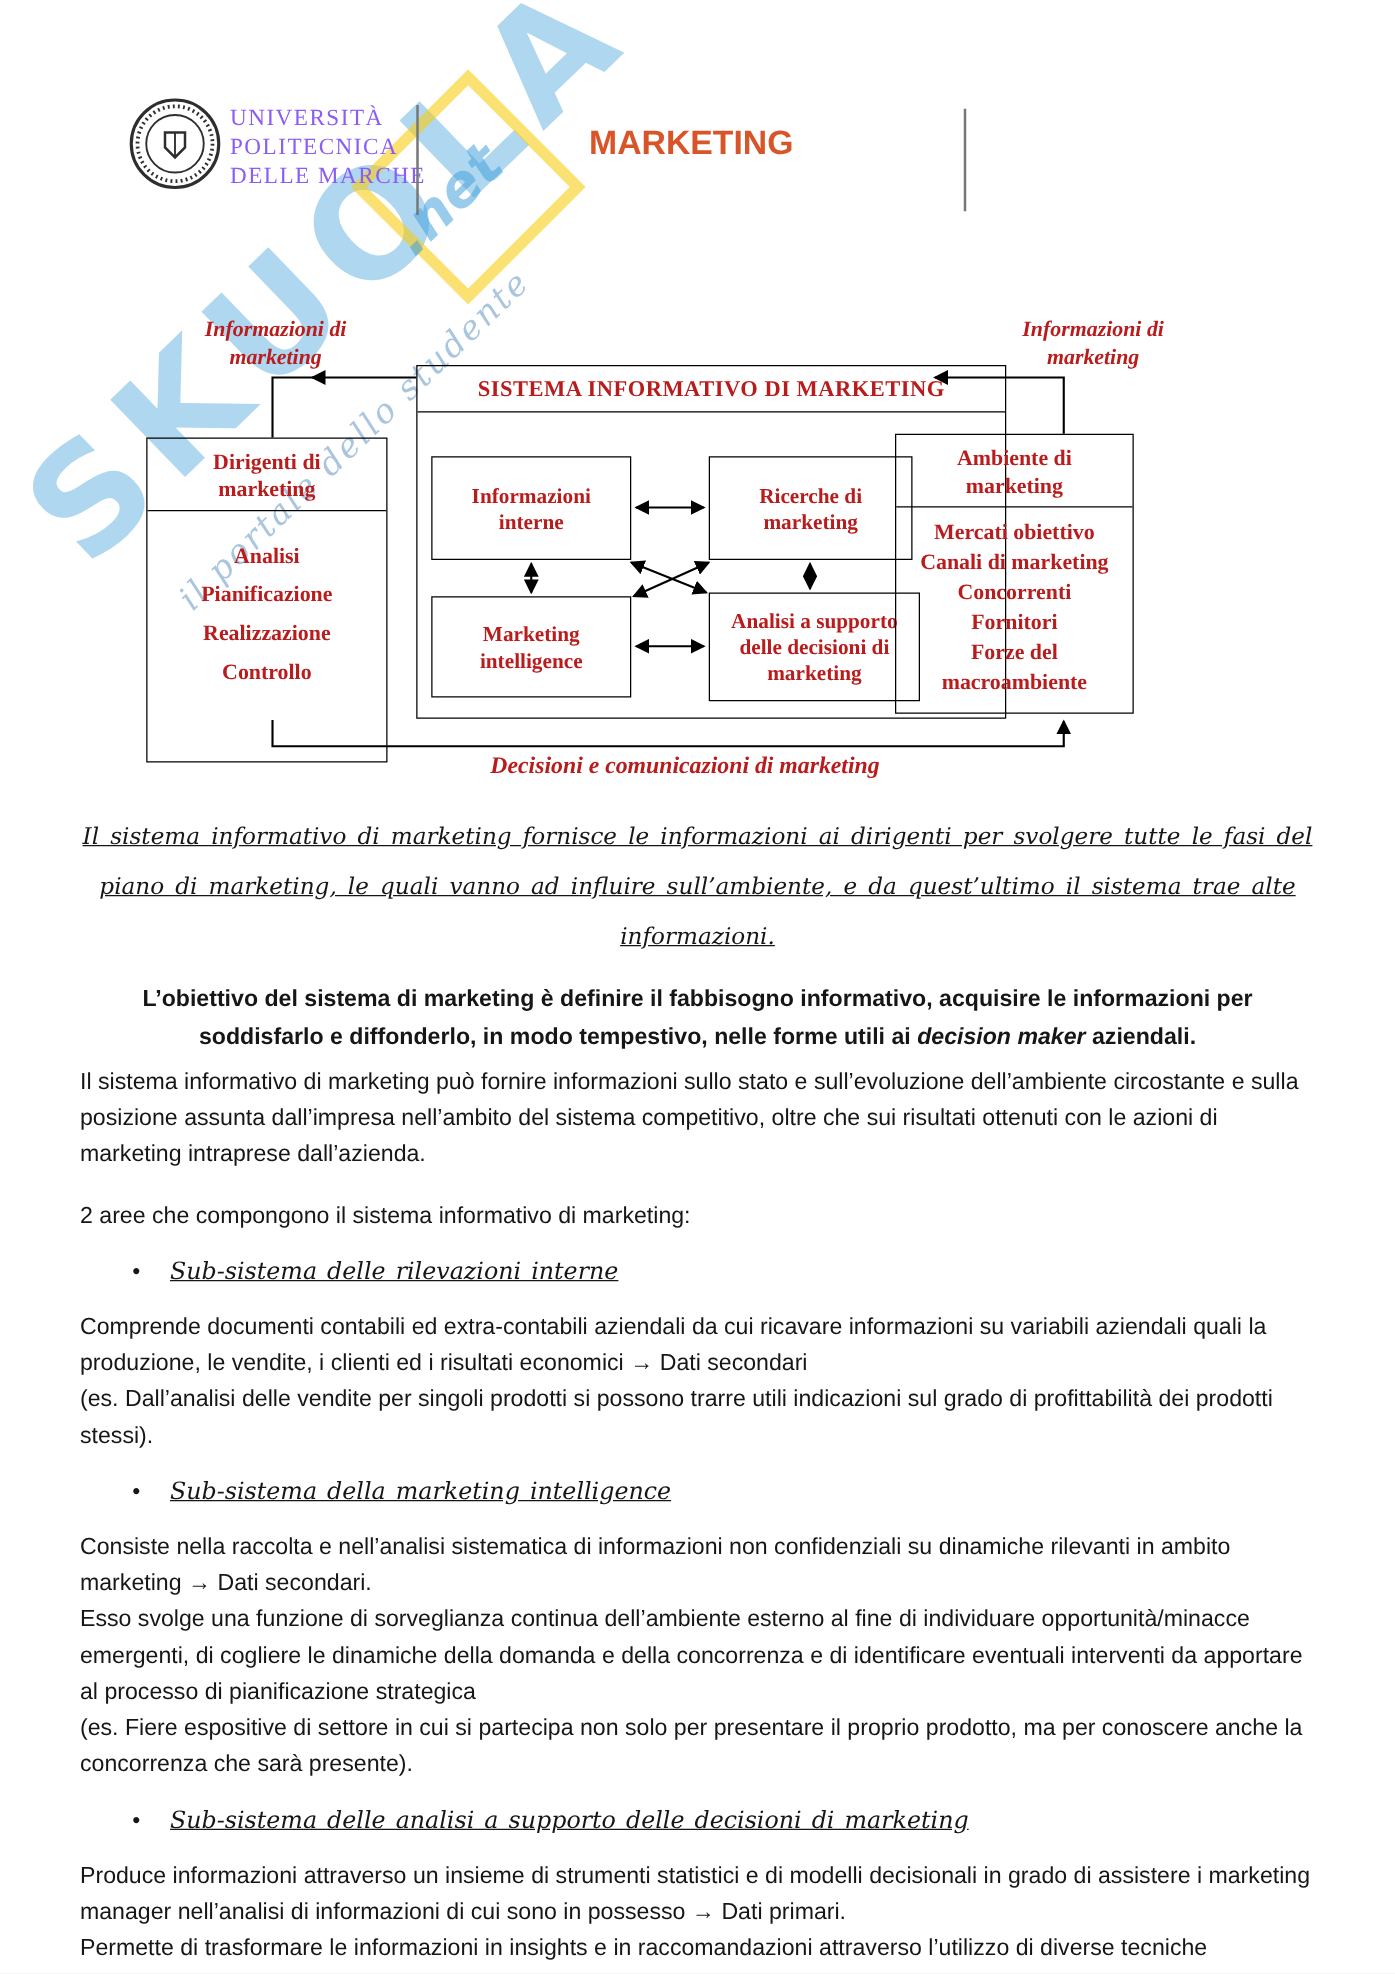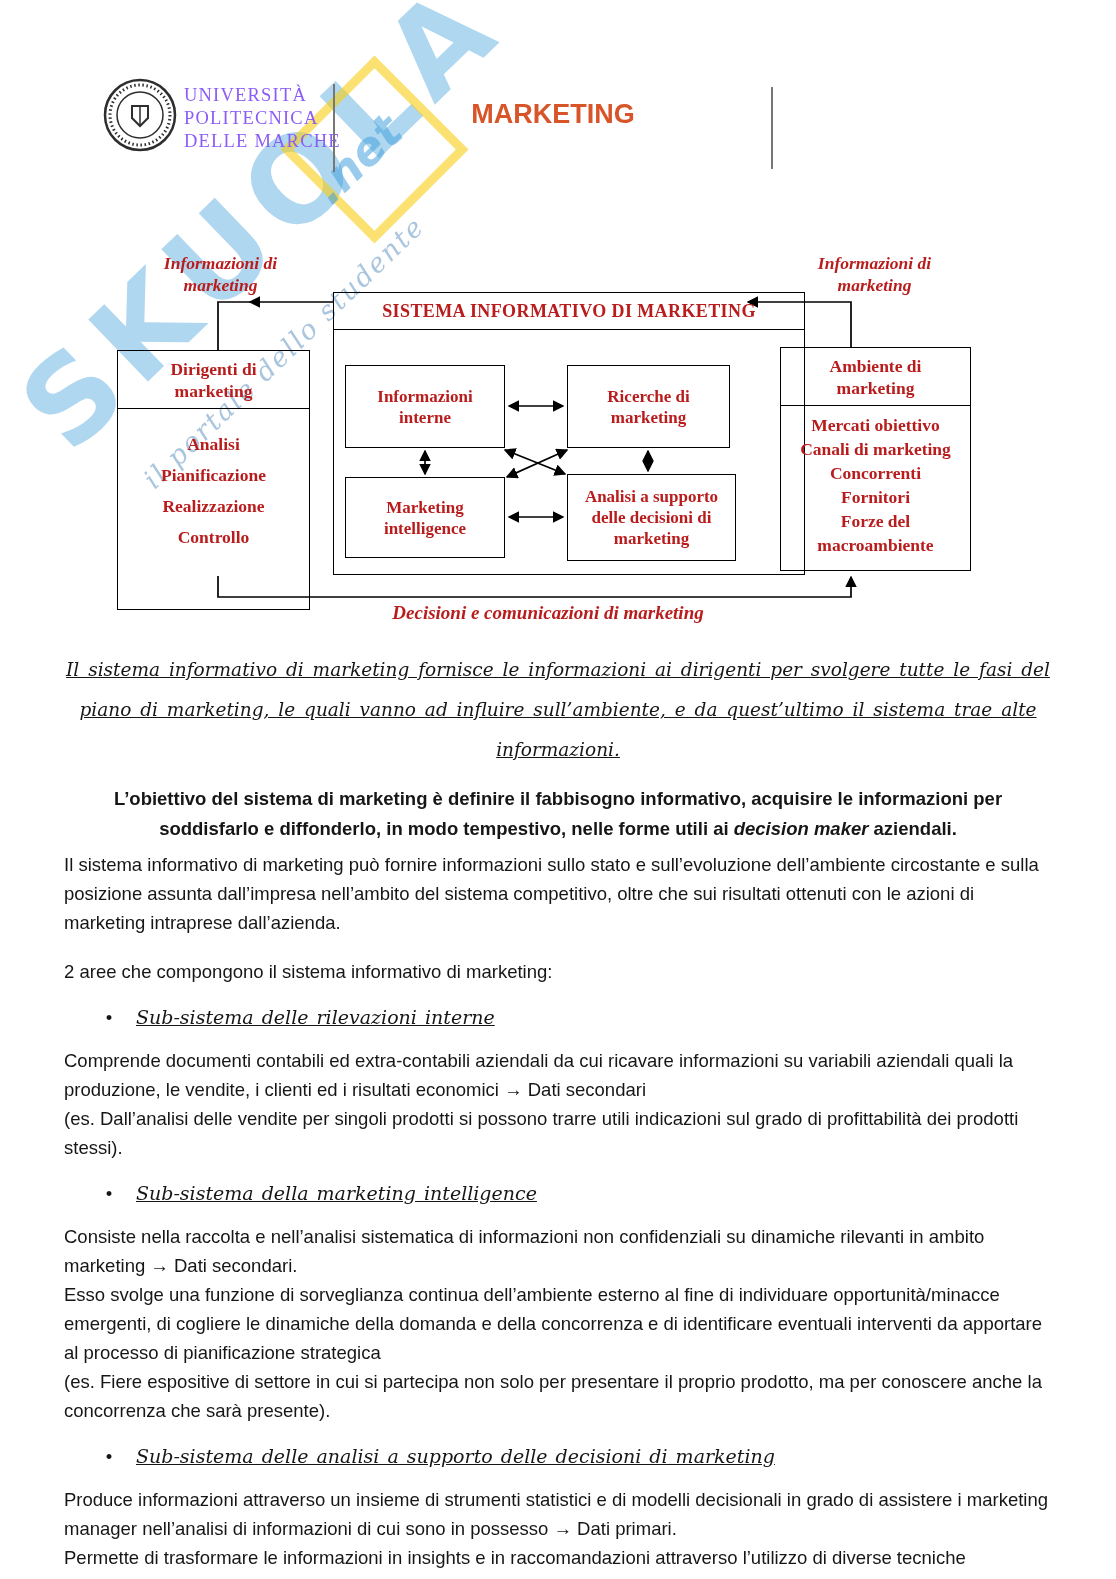--- a/index.html
+++ b/index.html
@@ -44,21 +44,21 @@
   .dg-inner{position:absolute;border:1.6px solid #000;box-sizing:border-box;display:flex;
             align-items:center;justify-content:center;text-align:center;font-weight:bold;
             font-size:17px;line-height:21px;white-space:pre-line;}
   .dg-i1{left:345px;top:115px;width:160px;height:83px;}
   .dg-i2{left:567px;top:115px;width:163px;height:83px;}
   .dg-i3{left:345px;top:227px;width:160px;height:81px;}
   .dg-i4{left:567px;top:224px;width:169px;height:87px;}
   .dg-side{position:absolute;border:1.6px solid #000;box-sizing:border-box;text-align:center;
            font-weight:bold;font-size:17.5px;}
   .dg-left{left:117px;top:100px;width:193px;height:260px;}
-  .dg-right{left:780px;top:97px;width:191px;height:224px;}
+  .dg-right{left:716px;top:97px;width:191px;height:224px;}
   .dg-side-title{padding:7px 0 6px;border-bottom:1.6px solid #000;line-height:22px;white-space:pre-line;}
   .dg-body-left{white-space:pre-line;line-height:31px;padding-top:20px;}
   .dg-body-right{white-space:pre-line;line-height:24px;padding-top:7px;}
   .dg-bottom{position:absolute;left:308px;top:352px;width:480px;text-align:center;
              font-weight:bold;font-style:italic;font-size:19px;}
 
   
   .content{position:absolute;left:0;top:648px;width:1116px;z-index:1;padding:0 64px;box-sizing:border-box;}
   .content p{margin:0;}
   .intro{font-family:"DejaVu Serif",serif;font-style:italic;font-size:18.5px;line-height:40px;

